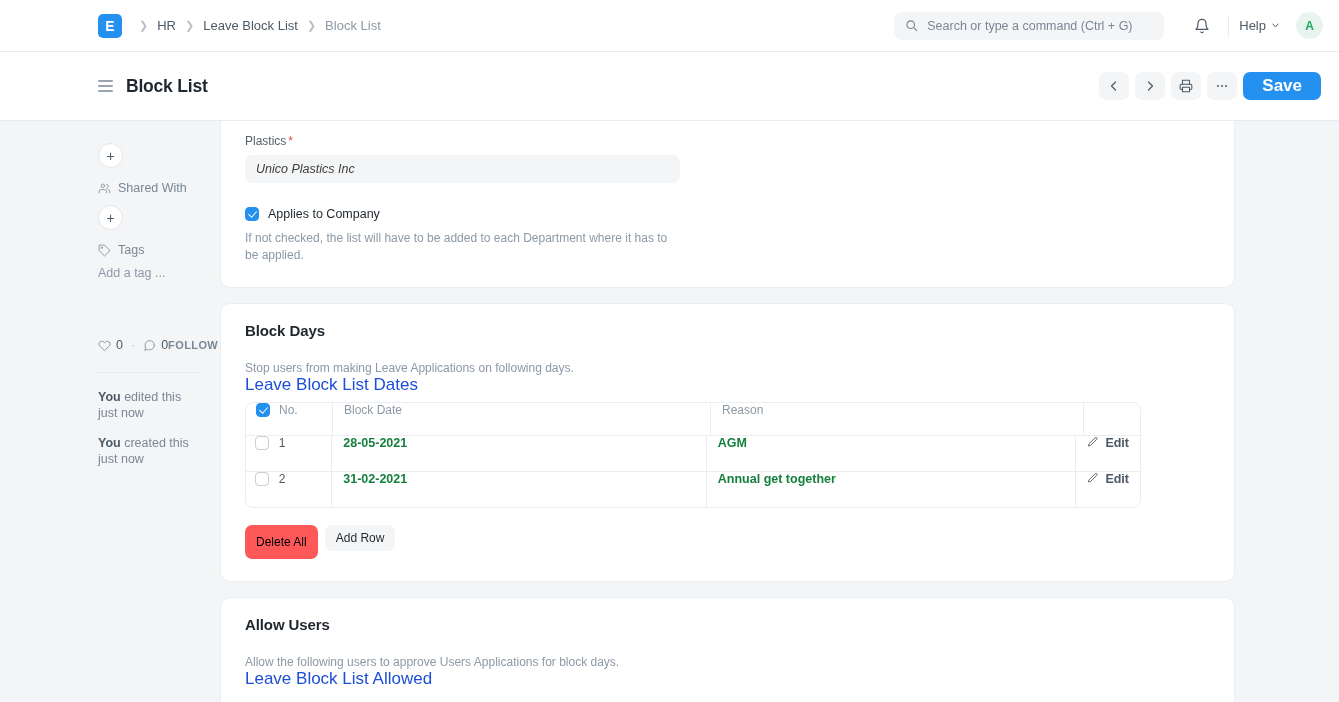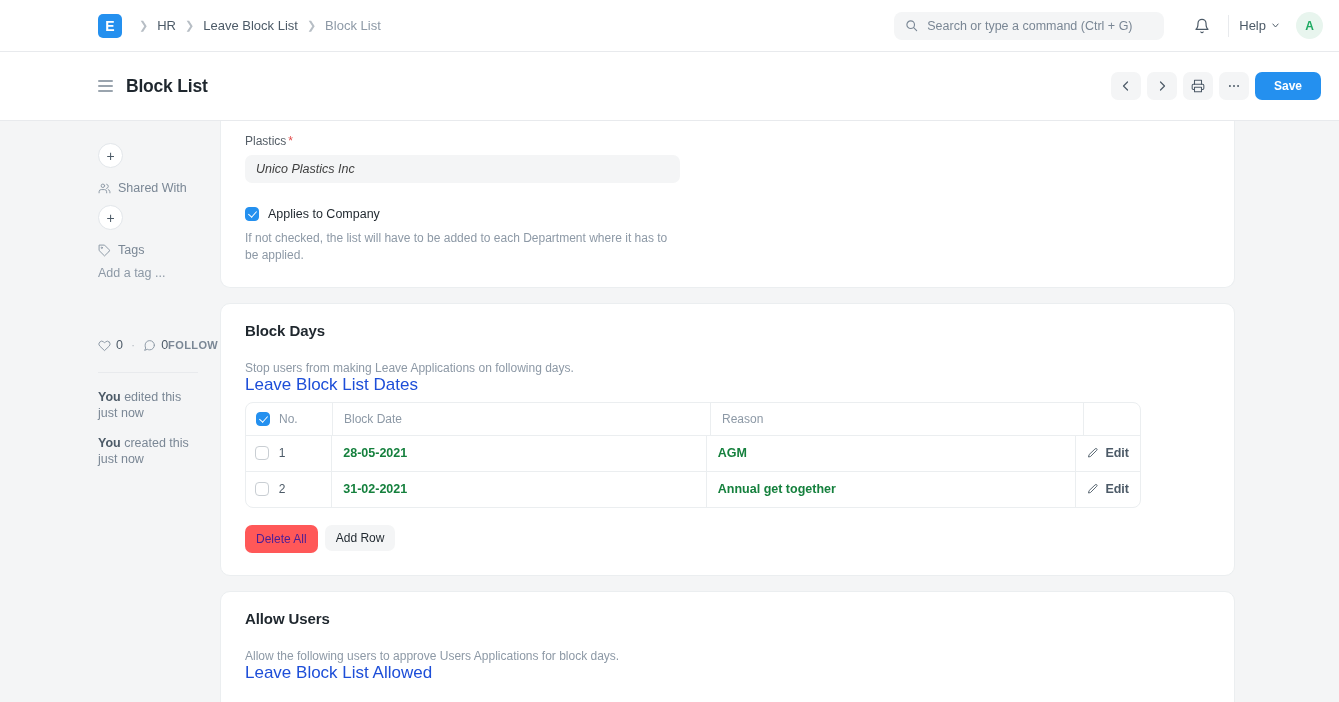--- a/index.html
+++ b/index.html
@@ -62,21 +62,21 @@
   .hamburger i { display: block; width: 15px; height: 2px; background: #9aa4ae; border-radius: 1px; }
   .page-title { font-size: 17.5px; font-weight: 700; letter-spacing: -0.2px; color: #1f272e; }
   .head-actions { margin-left: auto; display: flex; align-items: center; gap: 6px; }
   .sq-btn {
     width: 30px; height: 28px; border-radius: 7px; background: #f4f5f6; border: none;
     display: flex; align-items: center; justify-content: center; cursor: pointer;
     color: #4c5a67; font-size: 13px;
   }
   .save-btn {
     height: 28px; padding: 0 19px; border-radius: 7px; border: none;
-    background: #2490ef; color: #fff; font-size: 12px; font-weight: 600;
+    background: #2490ef; color: #fff; font-size: 17px; font-weight: 600;
     cursor: pointer; 
   }
 
   
   .layout { display: flex; height: calc(702px - 52px - 69px); }
   .sidebar { width: 220px; flex: none; padding: 22px 22px 0 98px; }
   .content-area { flex: 1; overflow: hidden; padding-right: 104px; }
 
   .round-add {
     width: 25px; height: 25px; border-radius: 50%;
@@ -127,40 +127,40 @@
   .help-text { font-size: 12px; color: #8d99a6; line-height: 1.45; margin-top: 9px; max-width: 430px; }
 
   .section-title { font-size: 15px; font-weight: 700; color: #1f272e; letter-spacing: -.1px; }
   .section-desc { font-size: 12px; color: #8d99a6; margin-top: 22px; }
   .grid-label { font-size: 17px; color: #1d4ed8; margin: 0 0 7px; }
 
   
   .grid { border: 1px solid #ebeef0; border-radius: 8px; overflow: hidden; width: 896px; }
   .grow { display: flex; border-bottom: 1px solid #ebeef0; }
   .grow:last-child { border-bottom: none; }
-  .gcell { display: flex; align-items: center; padding: 0 11px; height: 35px; border-right: 1px solid #ebeef0; }
+  .gcell { display: flex; align-items: flex-start; padding: 0 11px; height: 35px; border-right: 1px solid #ebeef0; }
   .gcell:last-child { border-right: none; }
   .c-check { width: 33px; justify-content: center; padding: 0; border-right: none; }
   .c-no { width: 54px; border-right: 1px solid #ebeef0; padding-left: 0; }
   .c-no span { font-size: 12px; }
   .grow.head .gcell { height: 32px; }
   .grow.head .txt { font-size: 12px; color: #8d99a6; }
   .grow.head .c-no span { color: #8d99a6; }
   .grow.body .txt { font-size: 12.5px; font-weight: 700; color: #15803d; }
   .grow.body .c-no span { color: #4c5a67; }
   .c-date { width: 378px; }
   .c-reason { width: 373px; }
   .c-edit { flex: 1; justify-content: center; gap: 6px; cursor: pointer; }
   .c-edit .txt { font-size: 12px; font-weight: bold; color: #4c5a67 !important; }
   .grow.head .c-edit { border-right: none; }
 
   .grid-btns { display: flex; gap: 7px; margin-top: 17px; }
   .btn-danger {
-    background: #ff5858; color: #4c1d95; border: none; border-radius: 7px;
-    height: 28px; padding: 0 11px; font-size: 12px; cursor: pointer;
+    background: #ff5858; color: #000000; border: none; border-radius: 7px;
+    height: 34px; padding: 0 11px; font-size: 12px; cursor: pointer;
   }
   .btn-plain {
     background: #f4f5f6; color: #1f272e; border: none; border-radius: 7px;
     height: 26px; padding: 0 11px; font-size: 12px; cursor: pointer;
   }
   svg { display: block; }
 </style>
 </head>
 <body>
 

